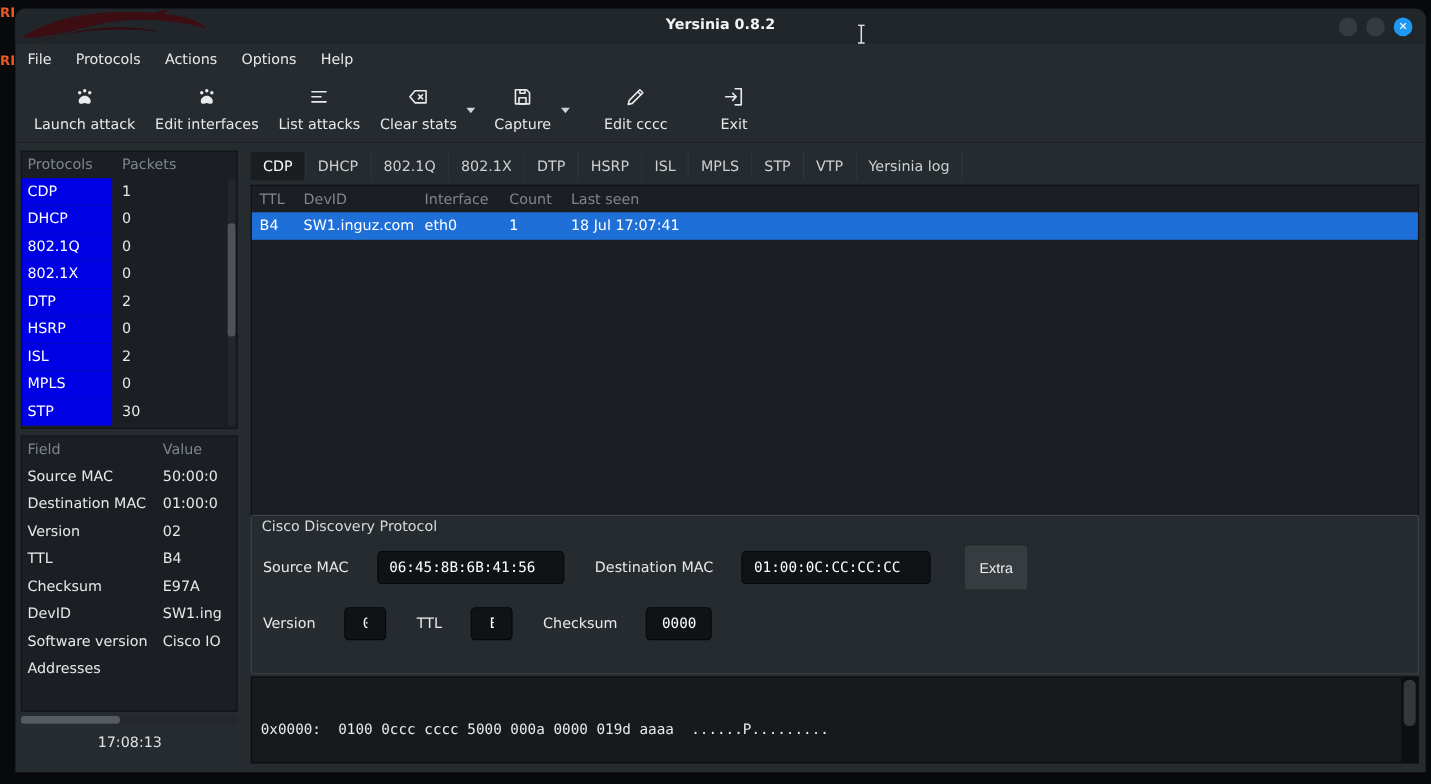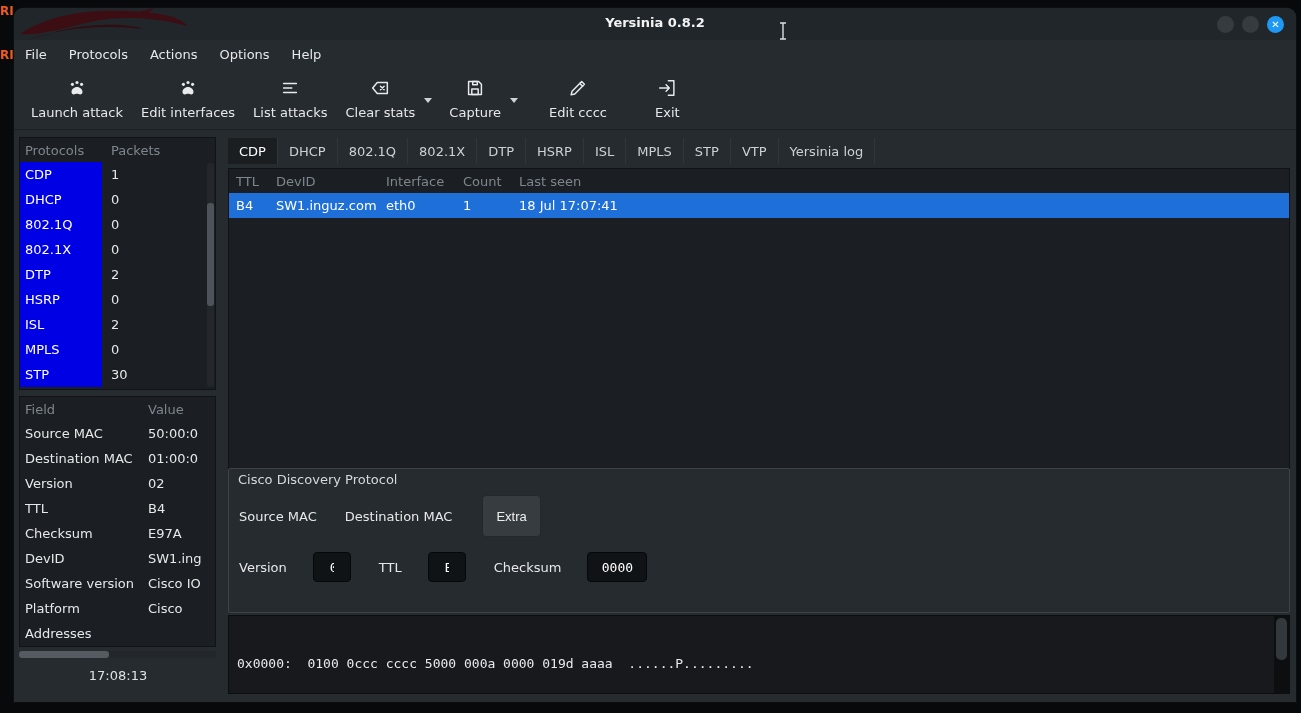--- a/index.html
+++ b/index.html
@@ -266,24 +266,20 @@
         </div>
         <div class="trow">
           <span class="c1">DevID</span>
           <span class="c2">SW1.ing</span>
         </div>
         <div class="trow">
           <span class="c1">Software version</span>
           <span class="c2">Cisco IO</span>
         </div>
         <div class="trow">
-          <span class="c1">Platform</span>
-          <span class="c2">Cisco</span>
-        </div>
-        <div class="trow">
           <span class="c1">Addresses</span>
           <span class="c2"></span>
         </div>
       </div>
 
       <div class="hscroll">
         <div class="hthumb"></div>
       </div>
 
       <div class="clock">17:08:13</div>
@@ -317,21 +313,23 @@
         <span class="pc3">eth0</span>
         <span class="pc4">1</span>
         <span class="pc5">18 Jul 17:07:41</span>
       </div>
     </div>
 
     <div class="cdp-frame">
       <span class="cdp-title">Cisco Discovery Protocol</span>
       <div class="cdp-row cdp-row1">
         <span>Source MAC</span>
+        <input class="entry e-mac ml-lbl" value="06:45:8B:6B:41:56" style="">
         <span class="ml-grp">Destination MAC</span>
+        <input class="entry e-mac2 ml-lbl" value="01:00:0C:CC:CC:CC" style="">
         <button class="extra-btn">Extra</button>
       </div>
       <div class="cdp-row cdp-row2">
         <span>Version</span>
         <input class="entry e-sm ml-lbl" value="01" style="">
         <span class="ml-grp">TTL</span>
         <input class="entry e-sm ml-lbl" value="B4" style="">
         <span class="ml-grp">Checksum</span>
         <input class="entry e-ck ml-lbl" value="0000" style="">
       </div>

